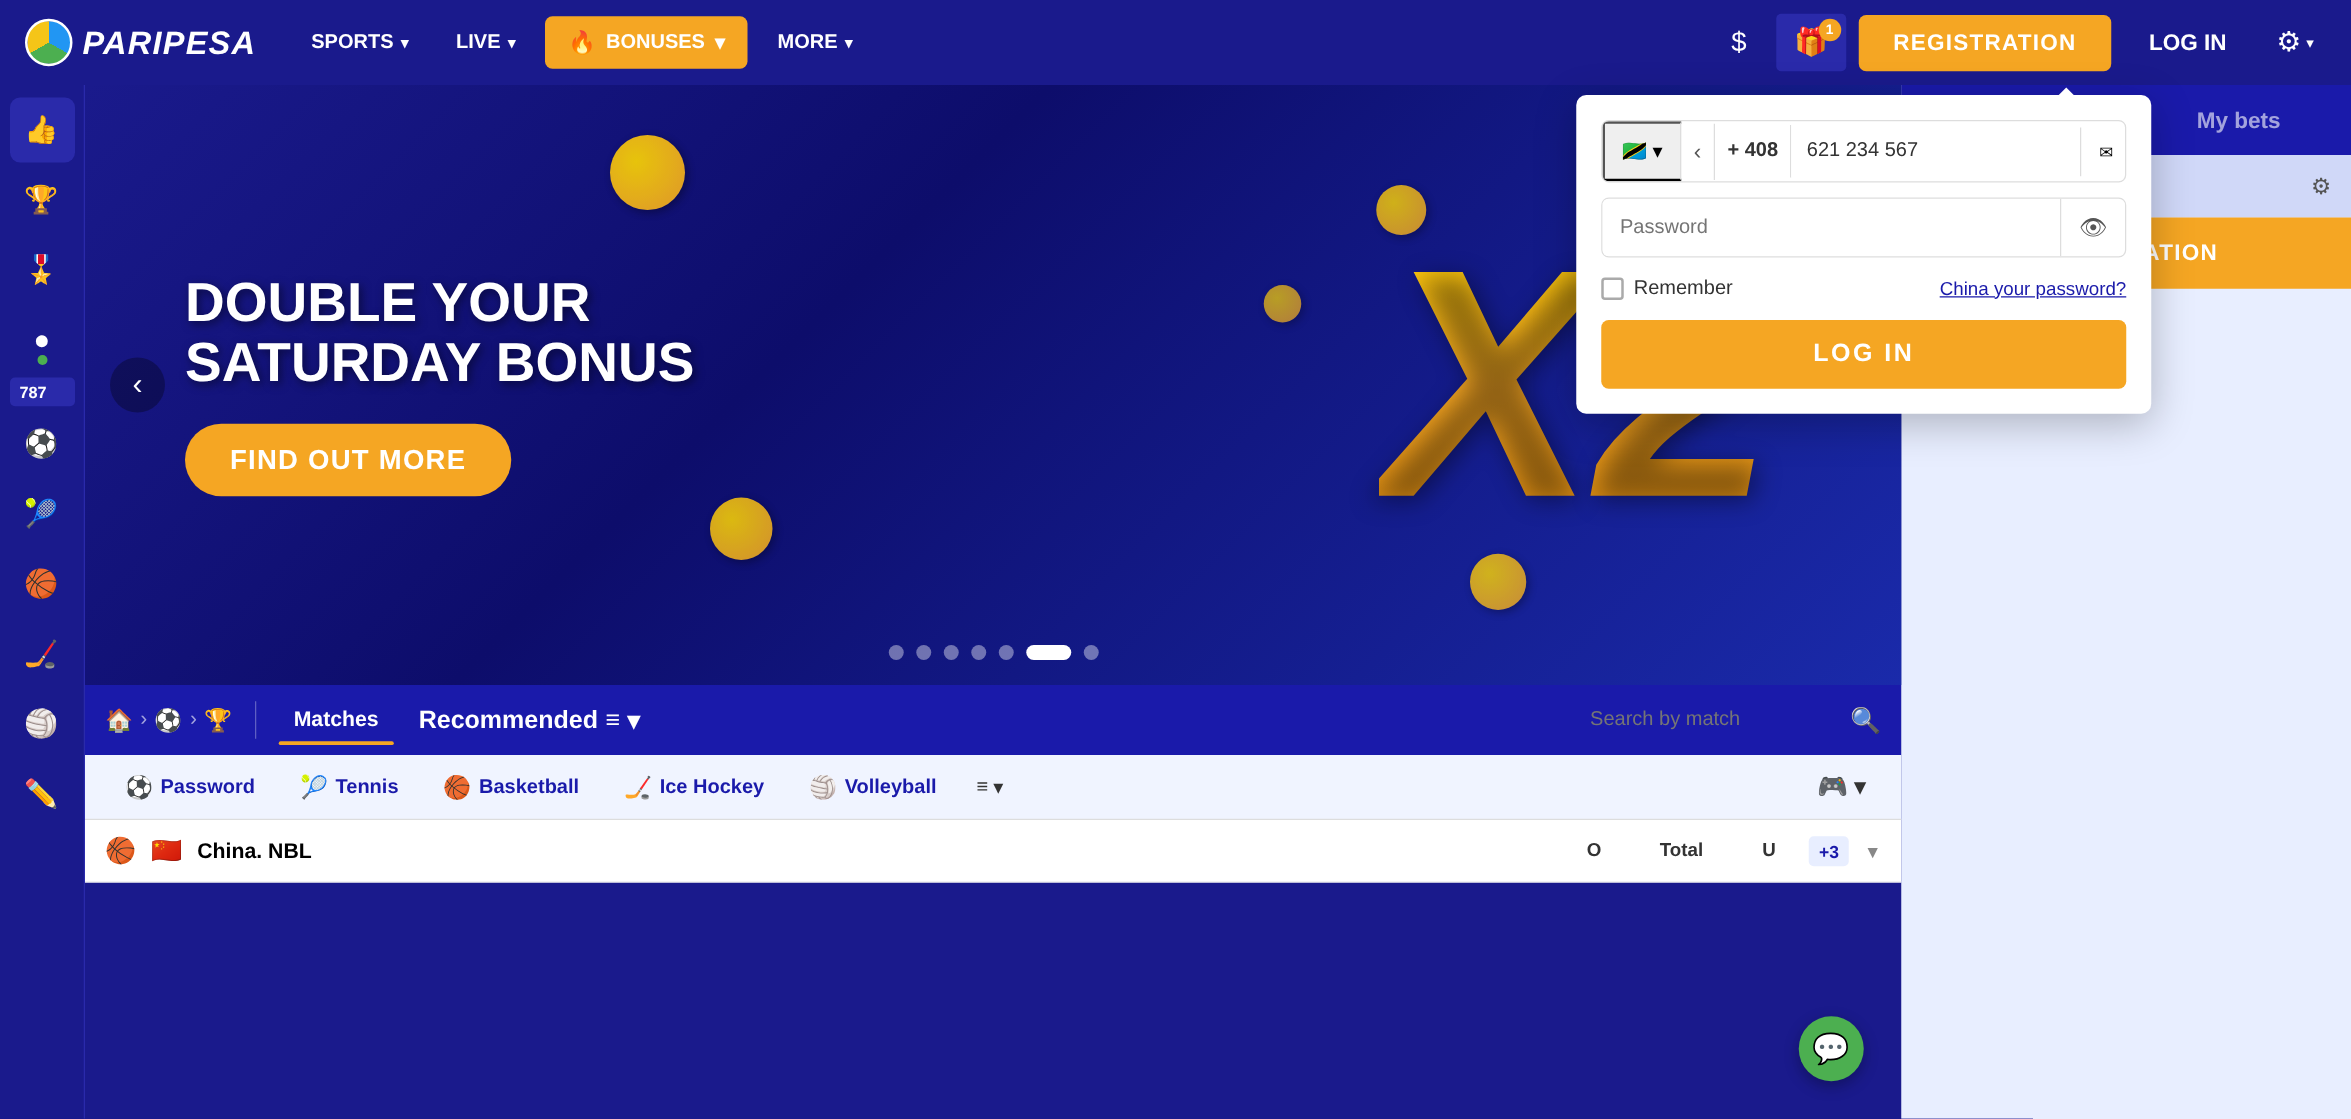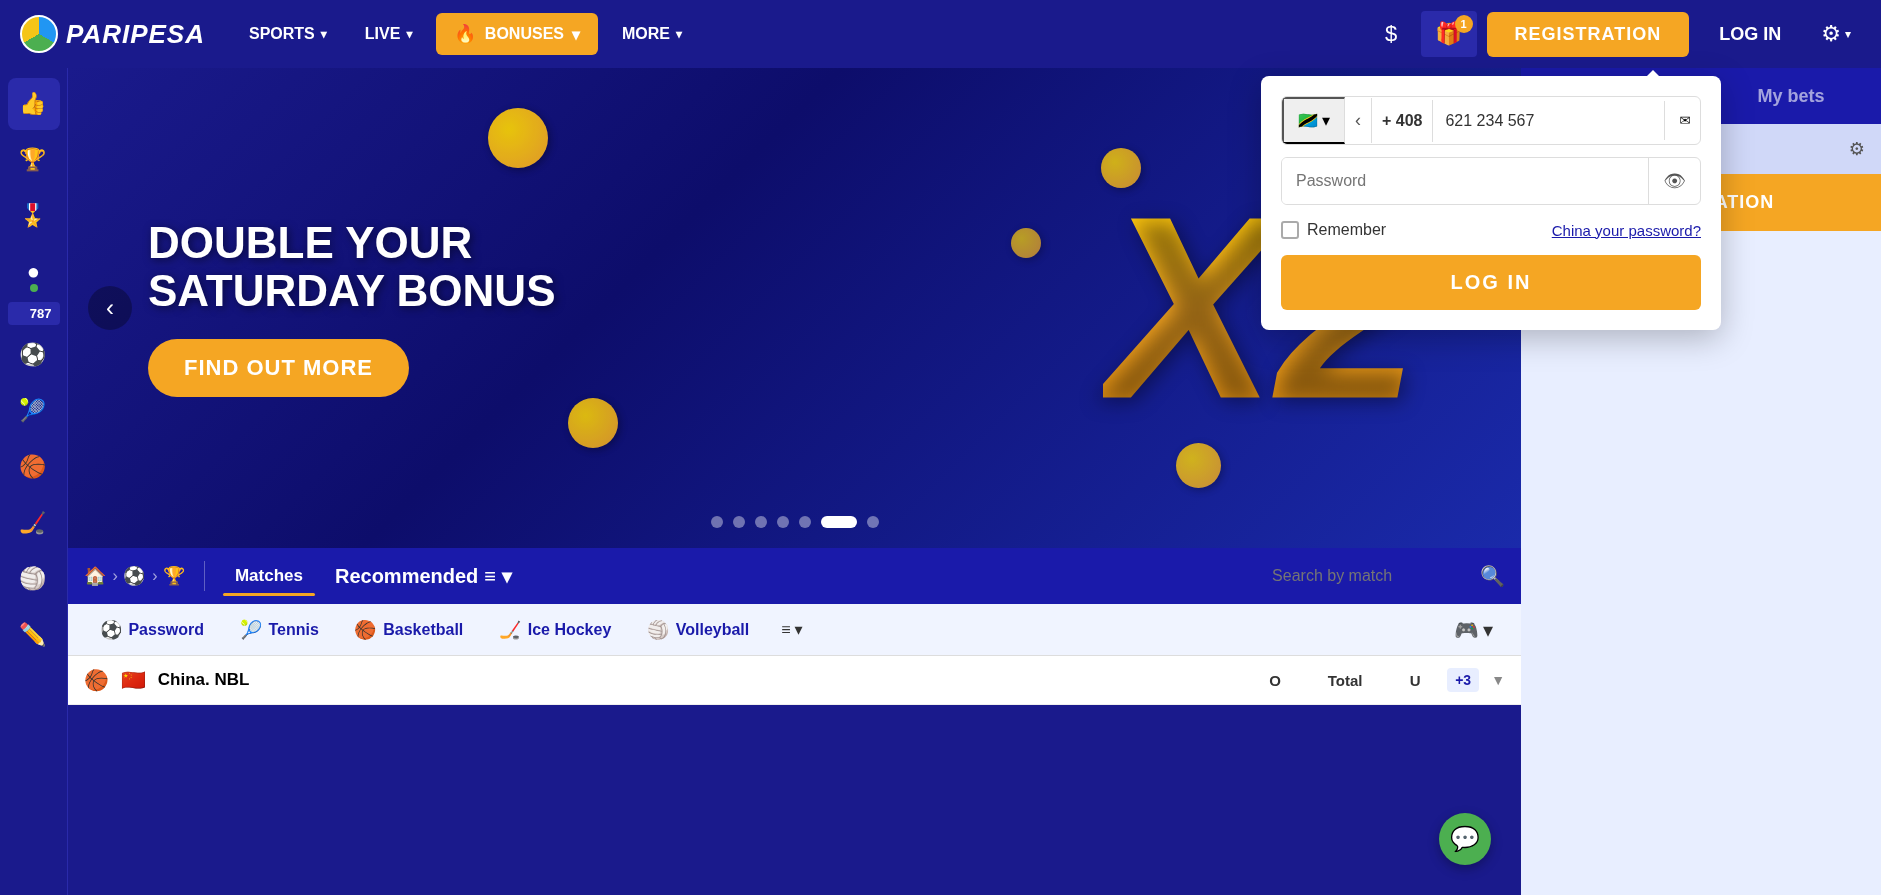--- a/index.html
+++ b/index.html
@@ -160,21 +160,21 @@
       background: #4caf50;
     }
     .sidebar-count {
       background: #2a2aaa;
       color: white;
       font-size: 13px;
       font-weight: 700;
       padding: 4px 8px;
       border-radius: 4px;
       width: 52px;
-      text-align: right;
+      text-align: left;
     }
 
     
     .center-content {
       flex: 1;
       display: flex;
       flex-direction: column;
       min-width: 0;
     }
 

